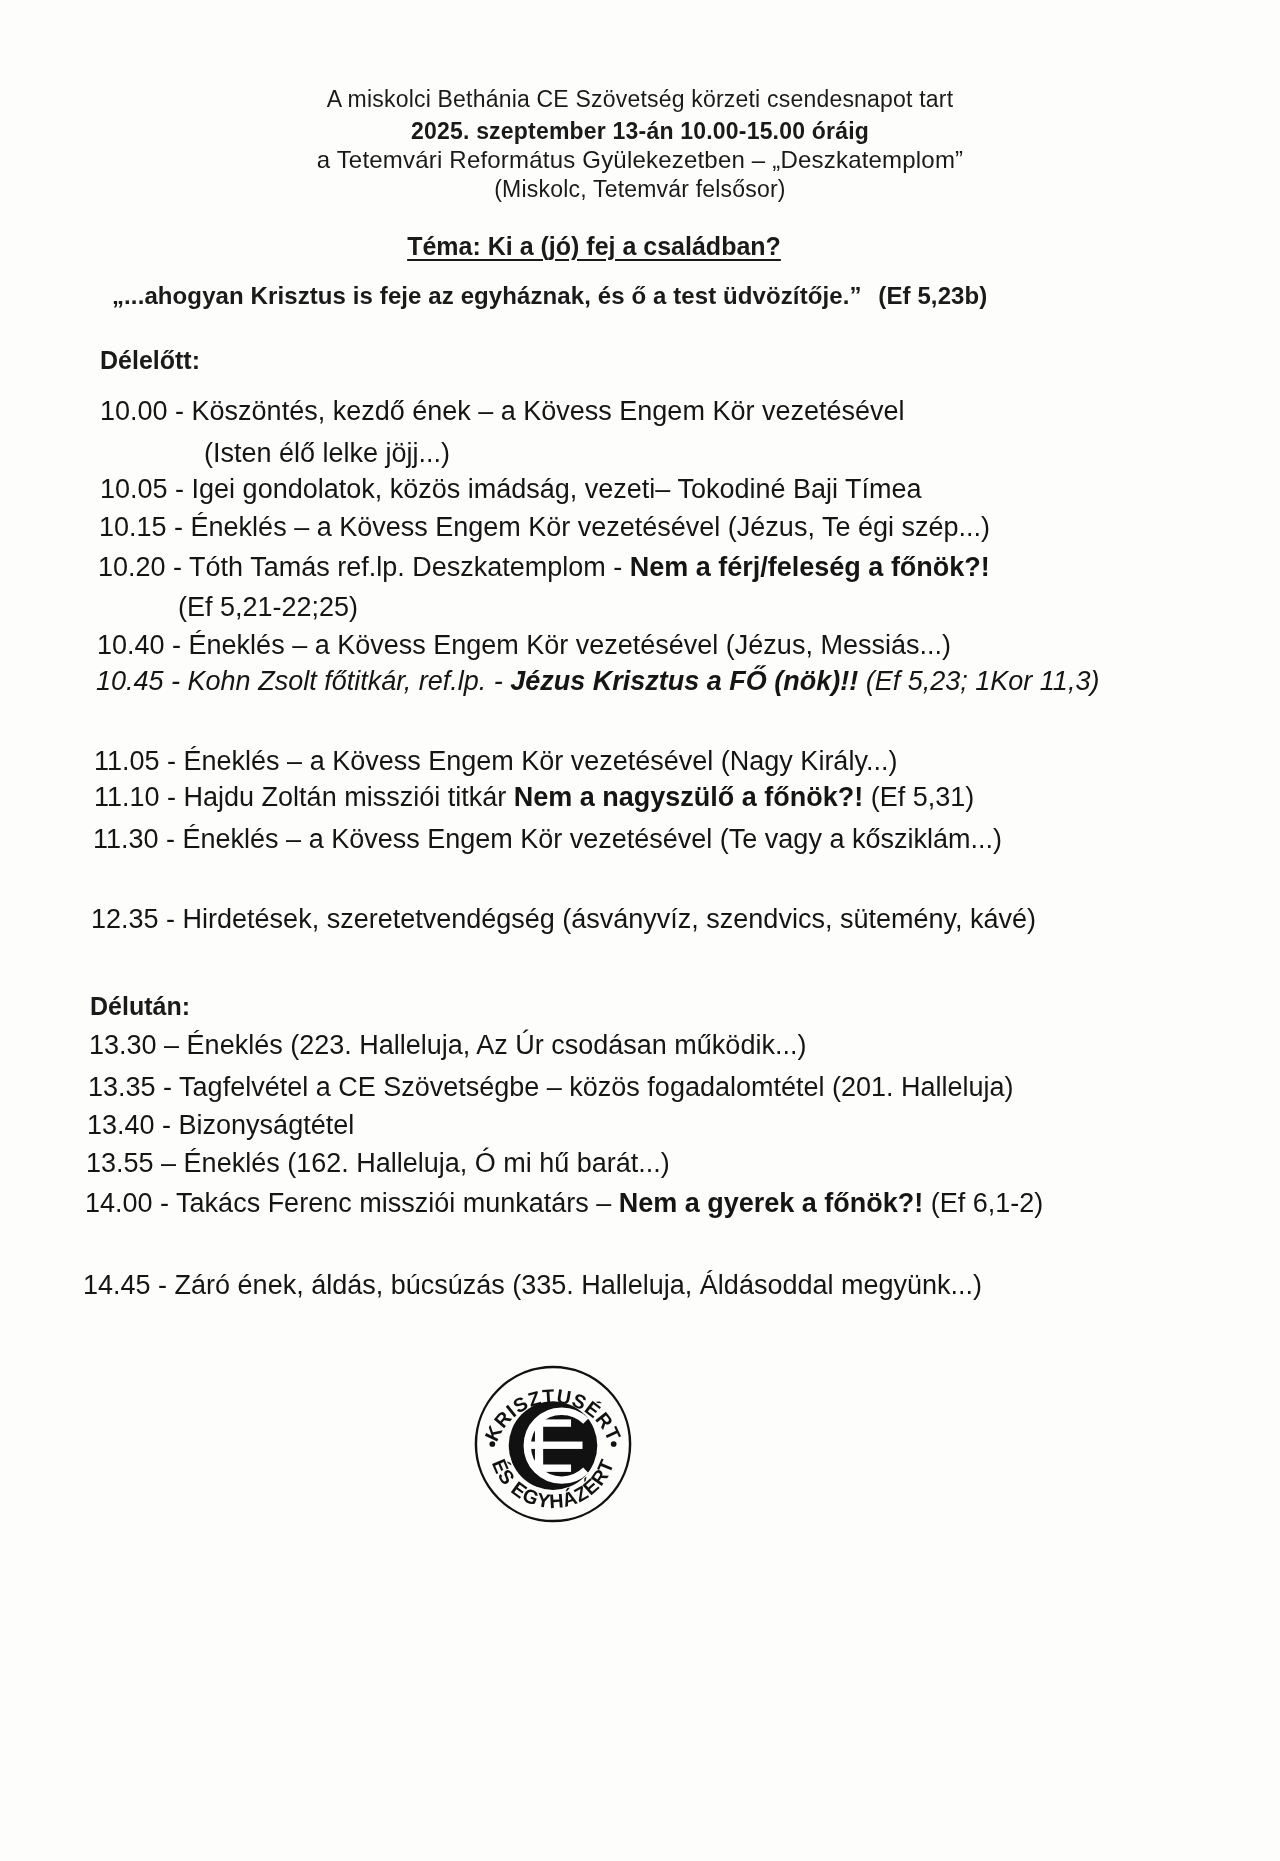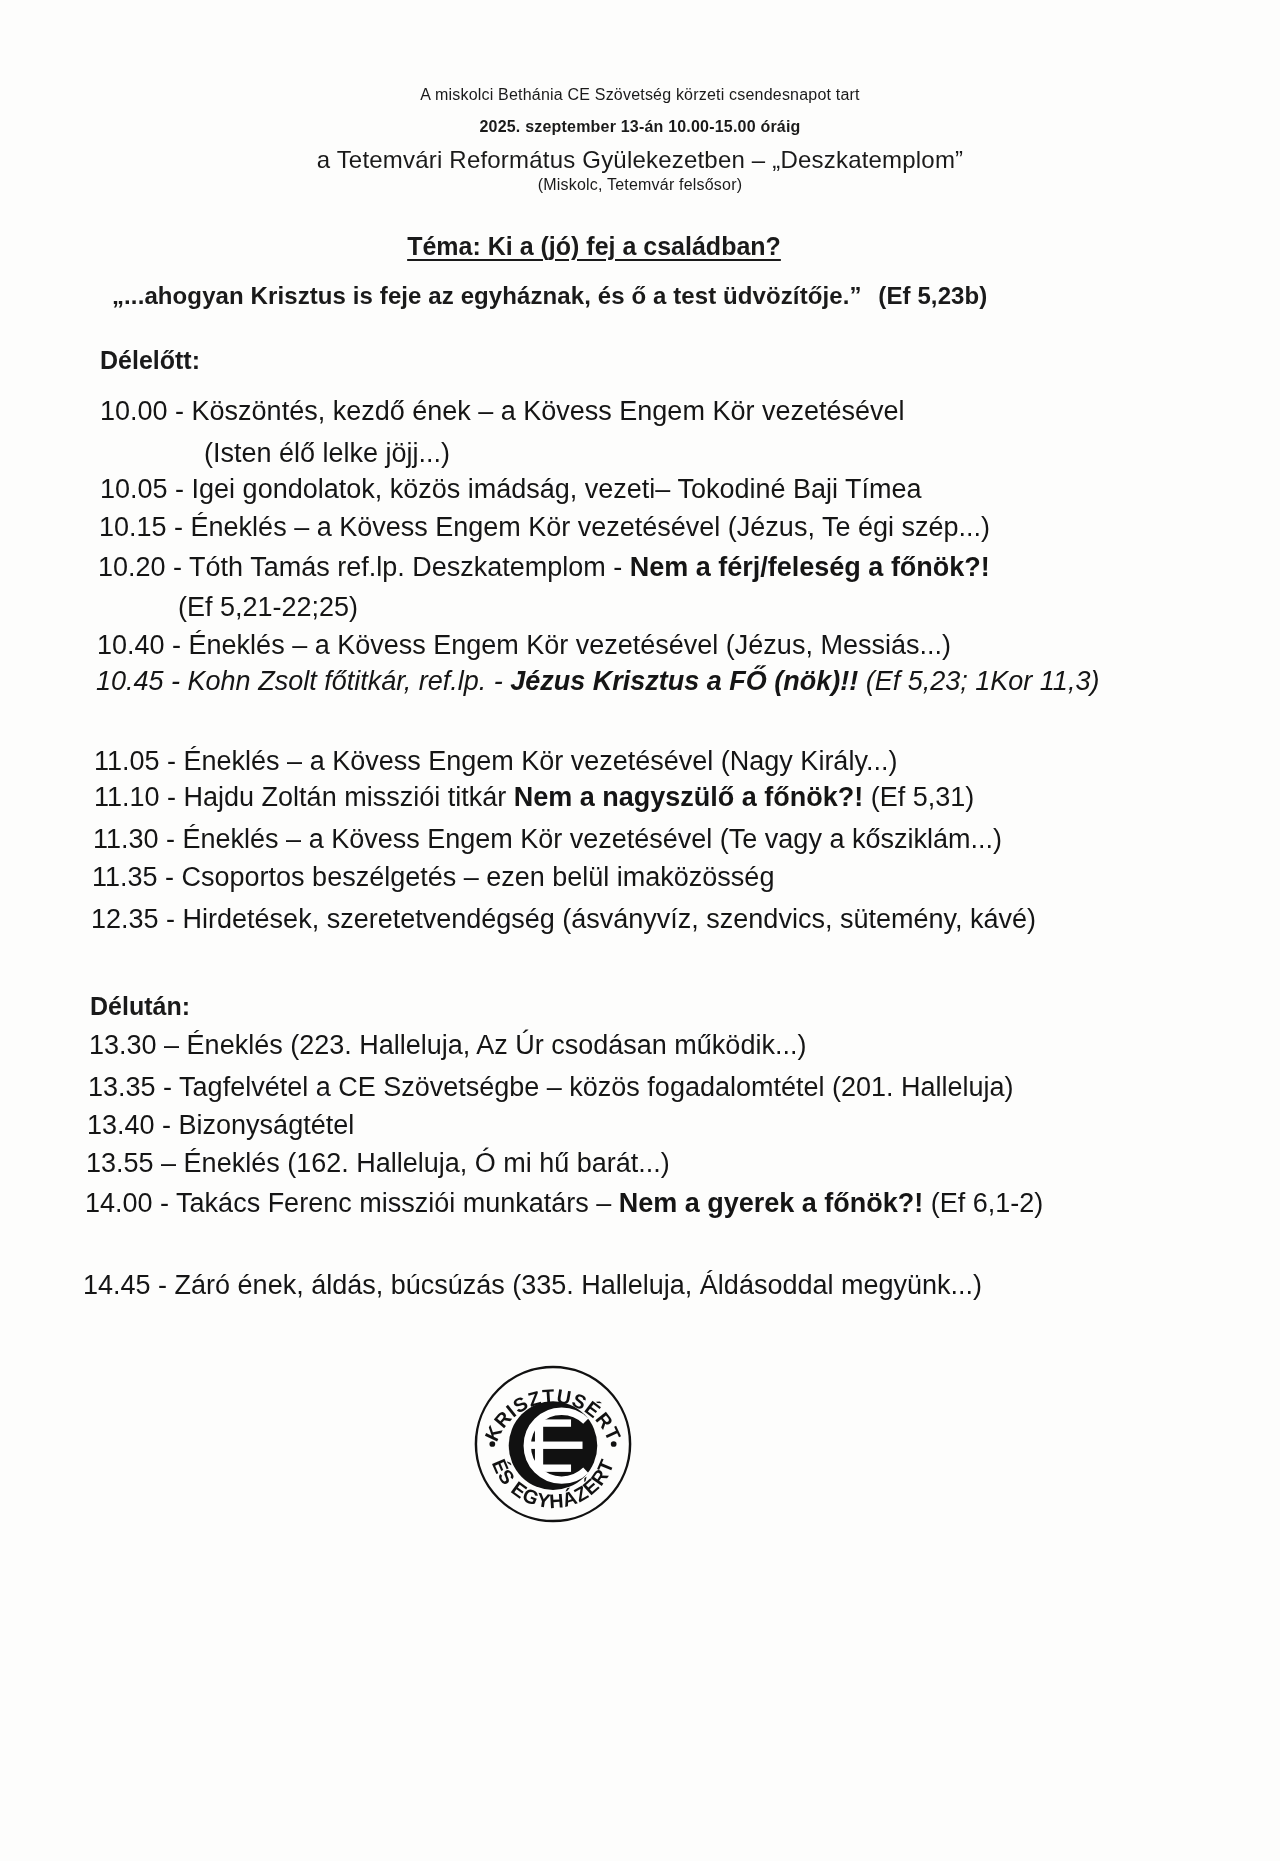--- a/index.html
+++ b/index.html
@@ -18,21 +18,21 @@
     }
     .page {
       position: absolute;
       left: 0; top: 0;
       width: 1280px; height: 1861px;
     }
     .h-line {
       position: absolute;
       left: 0; width: 1280px;
       text-align: center;
-      font-size: 16px;
+      font-size: 23px;
       letter-spacing: 0.2px;
       white-space: nowrap;
     }
     .h-bold { font-weight: bold; }
     .topic {
       position: absolute;
       left: 0; width: 1188px;
       top: 272px;
       text-align: center;
       font-size: 25px;
@@ -131,23 +131,20 @@
   </div>
 
   <div class="row" style="left:94px; top:782px;">
     <span>11.10</span><span> - </span><span>Hajdu Zoltán missziói titkár </span><b>Nem a nagyszülő a főnök?!</b><span> (Ef 5,31)</span>
   </div>
 
   <div class="row" style="left:93px; top:824px;">
     <span>11.30</span><span> - </span><span>Éneklés – a Kövess Engem Kör vezetésével (Te vagy a kősziklám...)</span>
   </div>
 
-  <div class="row" style="left:92px; top:862px;">
-    <span>11.35</span><span> - </span><span>Csoportos beszélgetés – ezen belül imaközösség</span>
-  </div>
 
   <div class="row" style="left:91px; top:904px;">
     <span>12.35</span><span> - </span><span>Hirdetések, szeretetvendégség (ásványvíz, szendvics, sütemény, kávé)</span>
   </div>
 
   <div class="section-title" style="left:90px; top:992px;">Délután:</div>
 
   <div class="row" style="left:89px; top:1030px;">
     <span>13.30</span><span> – </span><span>Éneklés (223. Halleluja, Az Úr csodásan működik...)</span>
   </div>

